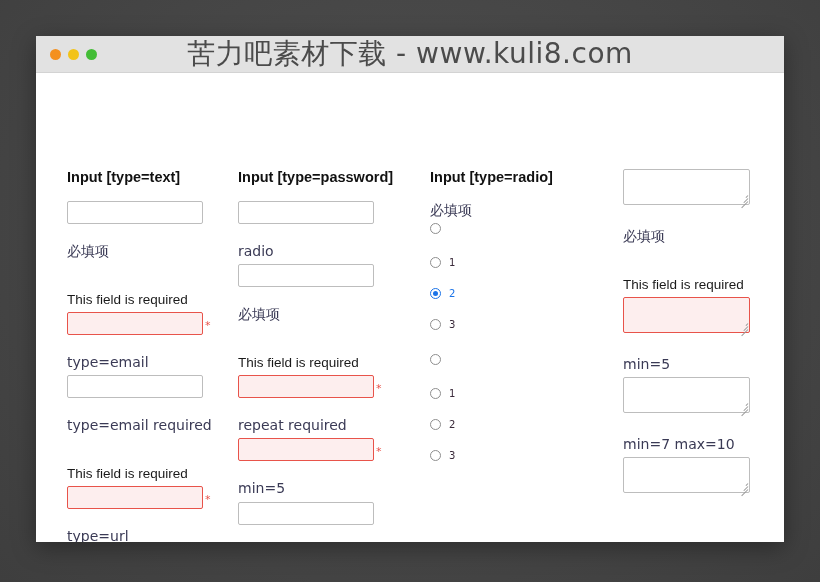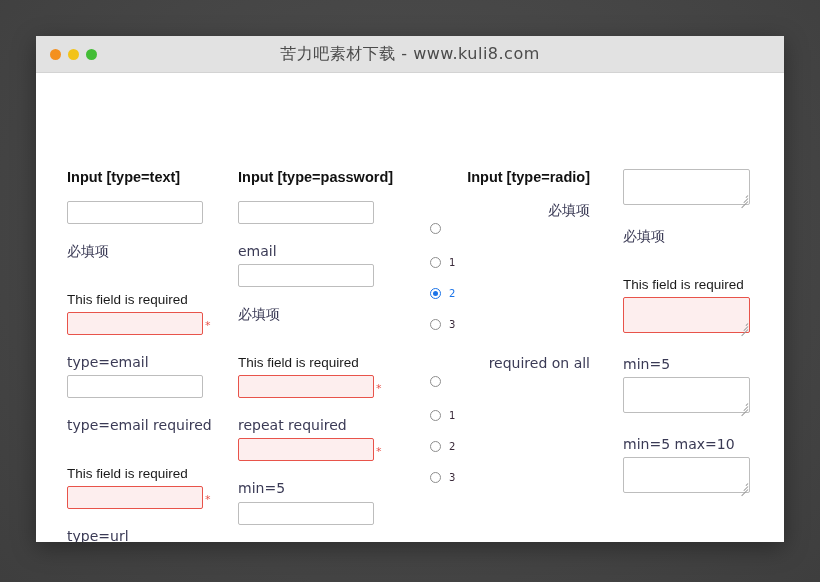--- a/index.html
+++ b/index.html
@@ -51,38 +51,38 @@
     height: 11px;
     border-radius: 50%;
     display: block;
   }
   .dot-close  { background: #f4901e; }
   .dot-min    { background: #f2c318; }
   .dot-max    { background: #43bd36; }
   #window-title {
     width: 100%;
     text-align: center;
-    font-size: 16px;
+    font-size: 28px;
     color: #4b4b4b;
     font-family: "DejaVu Sans", sans-serif;
     letter-spacing: 0.5px;
     white-space: nowrap;
   }
   #content {
     position: relative;
     height: 470px;
     background: #ffffff;
   }
   .column {
     position: absolute;
     top: 96px;
   }
   .col-1 { left: 31px;  width: 152px; }
   .col-2 { left: 202px; width: 152px; }
-  .col-3 { left: 394px; width: 160px; text-align: right; }
+  .col-3 { left: 394px; width: 160px; }
   .col-4 { left: 587px; width: 152px; }
 
   .col-heading {
     font-size: 14.5px;
     font-weight: bold;
     color: #111111;
     margin: 0 0 16px 0;
     white-space: nowrap;
     font-family: "Liberation Sans", sans-serif;
   }
@@ -276,21 +276,21 @@
       <div class="column col-2">
         <div class="col-heading">Input [type=password]</div>
 
         <div class="field">
           <div class="input-row">
             <input class="txt" type="password" value="" style="">
           </div>
         </div>
 
         <div class="field">
-          <div class="field-label">email</div>
+          <div class="field-label">radio</div>
           <div class="input-row">
             <input class="txt" type="password" value="" style="">
           </div>
         </div>
 
         <div class="field">
           <div class="field-label">必填项</div>
           <div class="error-msg">This field is required</div>
           <div class="input-row">
             <input class="txt invalid" type="password" value="" style="">
@@ -331,21 +331,20 @@
             <span class="radio checked"></span>
             <span class="radio-label sel">2</span>
           </div>
           <div class="radio-row">
             <span class="radio"></span>
             <span class="radio-label">3</span>
           </div>
         </div>
 
         <div class="radio-group">
-          <div class="field-label">required on all</div>
           <div class="radio-row first">
             <span class="radio"></span>
             <span class="radio-label"></span>
           </div>
           <div class="radio-row">
             <span class="radio"></span>
             <span class="radio-label">1</span>
           </div>
           <div class="radio-row">
             <span class="radio"></span>
@@ -390,21 +389,21 @@
             <textarea class="ta" style=""></textarea>
             <span class="resize-grip">
                 <i class="g1"></i>
                 <i class="g2"></i>
                 <i class="g3"></i>
               </span>
           </div>
         </div>
 
         <div class="field">
-          <div class="field-label">min=5 max=10</div>
+          <div class="field-label">min=7 max=10</div>
           <div class="ta-wrap">
             <textarea class="ta" style=""></textarea>
             <span class="resize-grip">
                 <i class="g1"></i>
                 <i class="g2"></i>
                 <i class="g3"></i>
               </span>
           </div>
         </div>
       </div>

